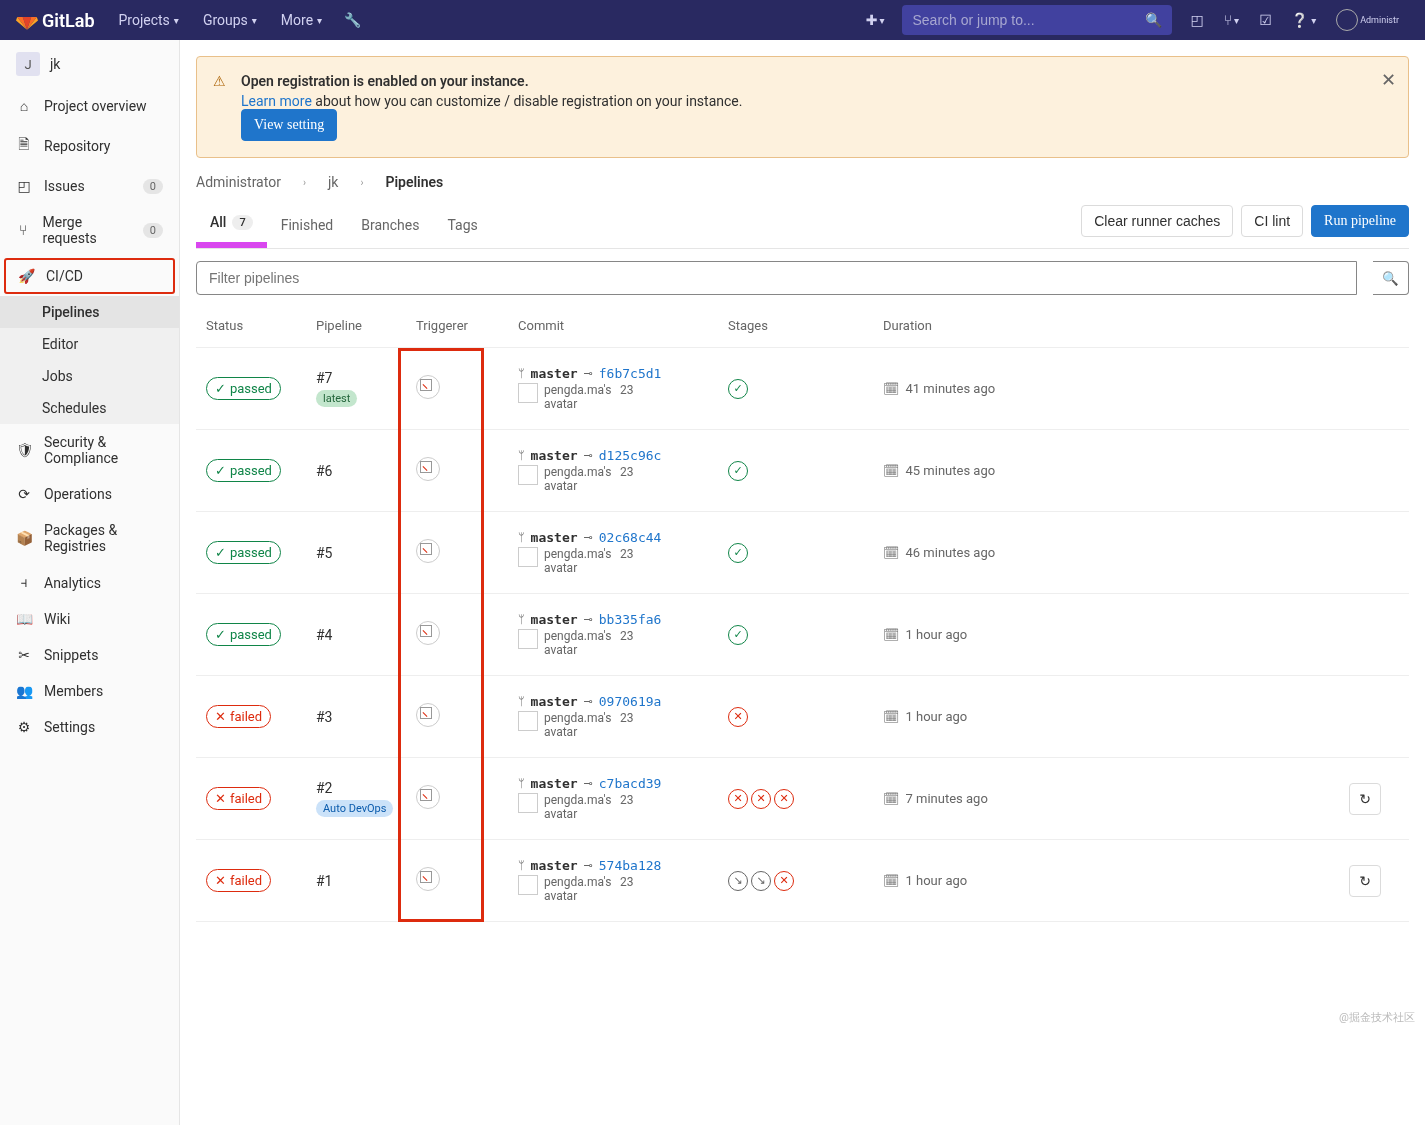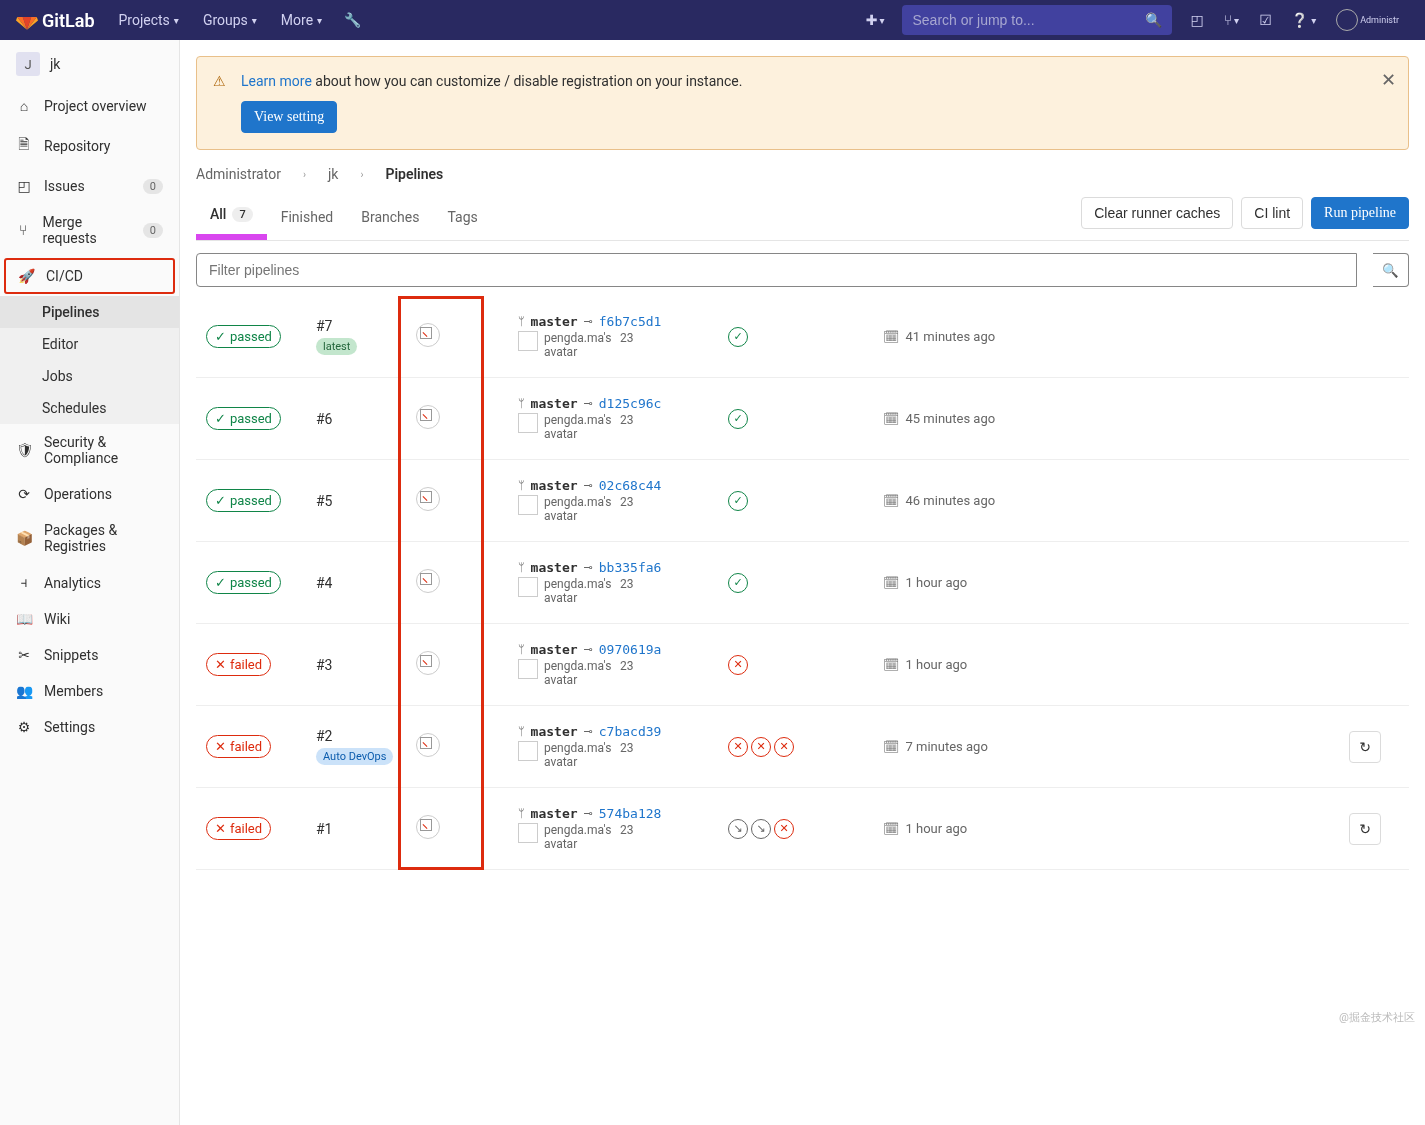--- a/index.html
+++ b/index.html
@@ -29,21 +29,21 @@
 .side-sub { padding: 8px 16px 8px 42px; color: #303030; cursor: pointer; background: #f0f0f0; }
 .side-sub.active { background: #e4e4e4; font-weight: 500; }
 .badge { background: #e5e5e5; border-radius: 9px; font-size: 11px; padding: 1px 7px; margin-left: auto; color: #666; }
 
 
 .main { flex: 1; padding: 16px 16px 16px 16px; }
 .alert { background: #fdf1dd; border: 1px solid #e9c08a; border-radius: 4px; padding: 16px 40px 16px 44px; position: relative; margin-bottom: 16px; }
 .alert .warn-icon { position: absolute; left: 16px; top: 16px; color: #ab6100; }
 .alert .close { position: absolute; right: 12px; top: 12px; cursor: pointer; color: #666; font-size: 18px; }
 .alert .title { font-weight: 600; margin-bottom: 4px; }
-.alert .desc { margin-bottom: 12px; }
+.alert .desc { margin-bottom: 0; }
 .btn { display: inline-block; padding: 7px 12px; border-radius: 4px; cursor: pointer; border: 1px solid transparent; font-size: 14px; background: #fff; }
 .btn-primary { background: #1f75cb; color: #fff; border-color: #1f75cb; font-family: Liberation Serif, serif; }
 .btn-default { background: #fff; border-color: #dbdbdb; color: #303030; }
 
 .breadcrumb { font-size: 14px; color: #666; margin-bottom: 12px; display: flex; gap: 22px; align-items: center; }
 .breadcrumb .sep { color: #999; font-size: 10px; }
 
 .tabs-row { display: flex; align-items: center; border-bottom: 1px solid #e5e5e5; padding: 0 0 0 0; margin-bottom: 12px; }
 .tab { padding: 12px 14px; cursor: pointer; display: flex; gap: 6px; align-items: center; color: #666; }
 .tab.active { border-bottom: 6px solid #d946ef; color: #303030; font-weight: 500; }
@@ -205,20 +205,21 @@
     <div class="side-item">
         <span class="icon">⚙</span>
         <span>Settings</span>
       </div>
   </div>
 
   <div class="main">
     <div class="alert">
       <span class="warn-icon">⚠</span>
       <span class="close">✕</span>
+      <div class="title">Open registration is enabled on your instance.</div>
       <div class="desc"><a>Learn more</a><span> about how you can customize / disable registration on your instance.</span></div>
       <button class="btn btn-primary">View setting</button>
     </div>
 
     <div class="breadcrumb">
       <a style="color:#666">Administrator</a>
       <span class="sep">›</span>
       <a style="color:#666">jk</a>
       <span class="sep">›</span>
       <span style="font-weight:600;color:#303030">Pipelines</span>
@@ -240,20 +241,29 @@
     </div>
 
     <div class="filter-row">
       <input class="filter-input" placeholder="Filter pipelines" style="">
       <button class="filter-btn">
           <span>🔍</span>
         </button>
     </div>
 
     <div class="pipelines">
+      <div class="thead">
+        <div class="col-status">Status</div>
+        <div class="col-pipeline">Pipeline</div>
+        <div class="col-trigger">Triggerer</div>
+        <div class="col-commit">Commit</div>
+        <div class="col-stages">Stages</div>
+        <div class="col-duration">Duration</div>
+        <div class="col-actions"></div>
+      </div>
       <div id="rows" class="status-box-wrap">
         <div class="status-red-box"></div>
       <div class="trow">
     <div class="col-status"><span class="status-pill status-passed"><span>✓</span> passed</span></div>
     <div class="col-pipeline"><a class="pipe-id">#7</a><div><span class="tag-badge tag-latest">latest</span></div></div>
     <div class="col-trigger"><span class="trigger-avatar"></span></div>
     <div class="col-commit">
       <div class="commit-row1">
                 <span class="commit-icn">ᛘ</span> 
                 <span class="branch">master</span> 

